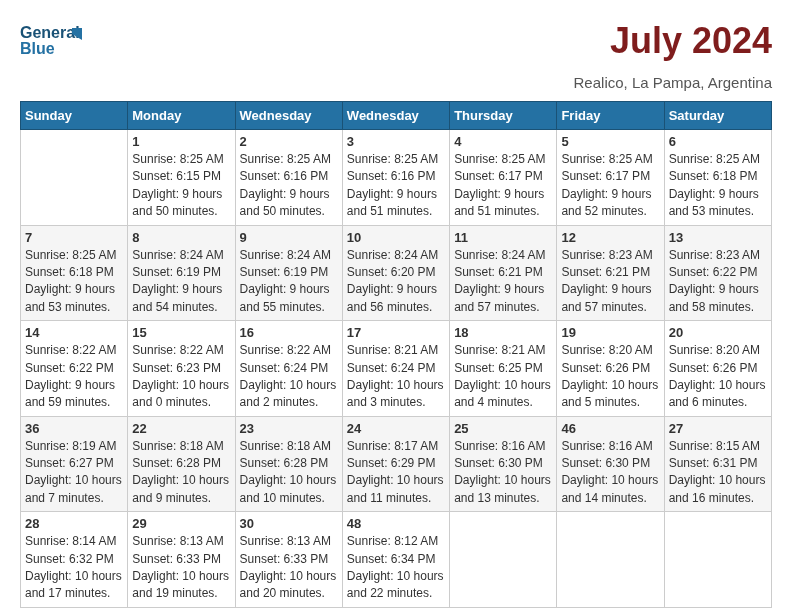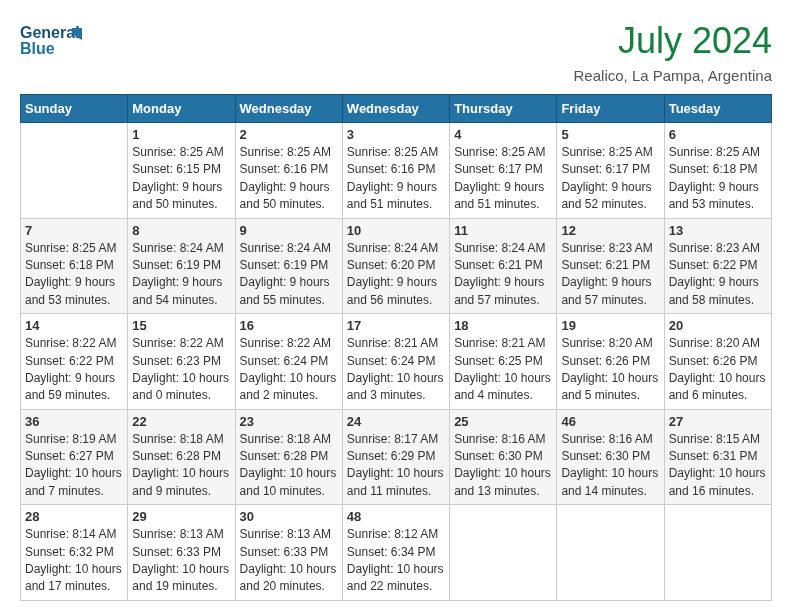--- a/index.html
+++ b/index.html
@@ -19,27 +19,27 @@
     .logo {
       display: flex;
       align-items: center;
       gap: 4px;
     }
     .title-block {
       text-align: right;
     }
     .month-year {
       font-size: 36px;
-      font-weight: normal;
-      color: #15803d;
+      font-weight: bold;
+      color: #7f1d1d;
     }
     .location {
       font-size: 15px;
       color: #555;
-      margin-top: 5px;
+      margin-top: 12px;
     }
     table {
       width: 100%;
       border-collapse: collapse;
       font-size: 11px;
       border-radius: 29px;
     }
     thead tr th {
       background-color: #2471a3;
       color: #fff;
@@ -95,21 +95,21 @@
 
 <table>
   <thead>
     <tr>
     <th>Sunday</th>
         <th>Monday</th>
         <th>Wednesday</th>
         <th>Wednesday</th>
         <th>Thursday</th>
         <th>Friday</th>
-        <th>Tuesday</th>
+        <th>Saturday</th>
       </tr>
   </thead>
   <tbody id="calendar-body">
   <tr>
         <td class="empty-cell"></td>
         <td>
           <span class="day-number">1</span>
           <div class="day-info">Sunrise: 8:25 AM<br>Sunset: 6:15 PM<br>Daylight: 9 hours and 50 minutes.</div>
         </td>
         <td>

